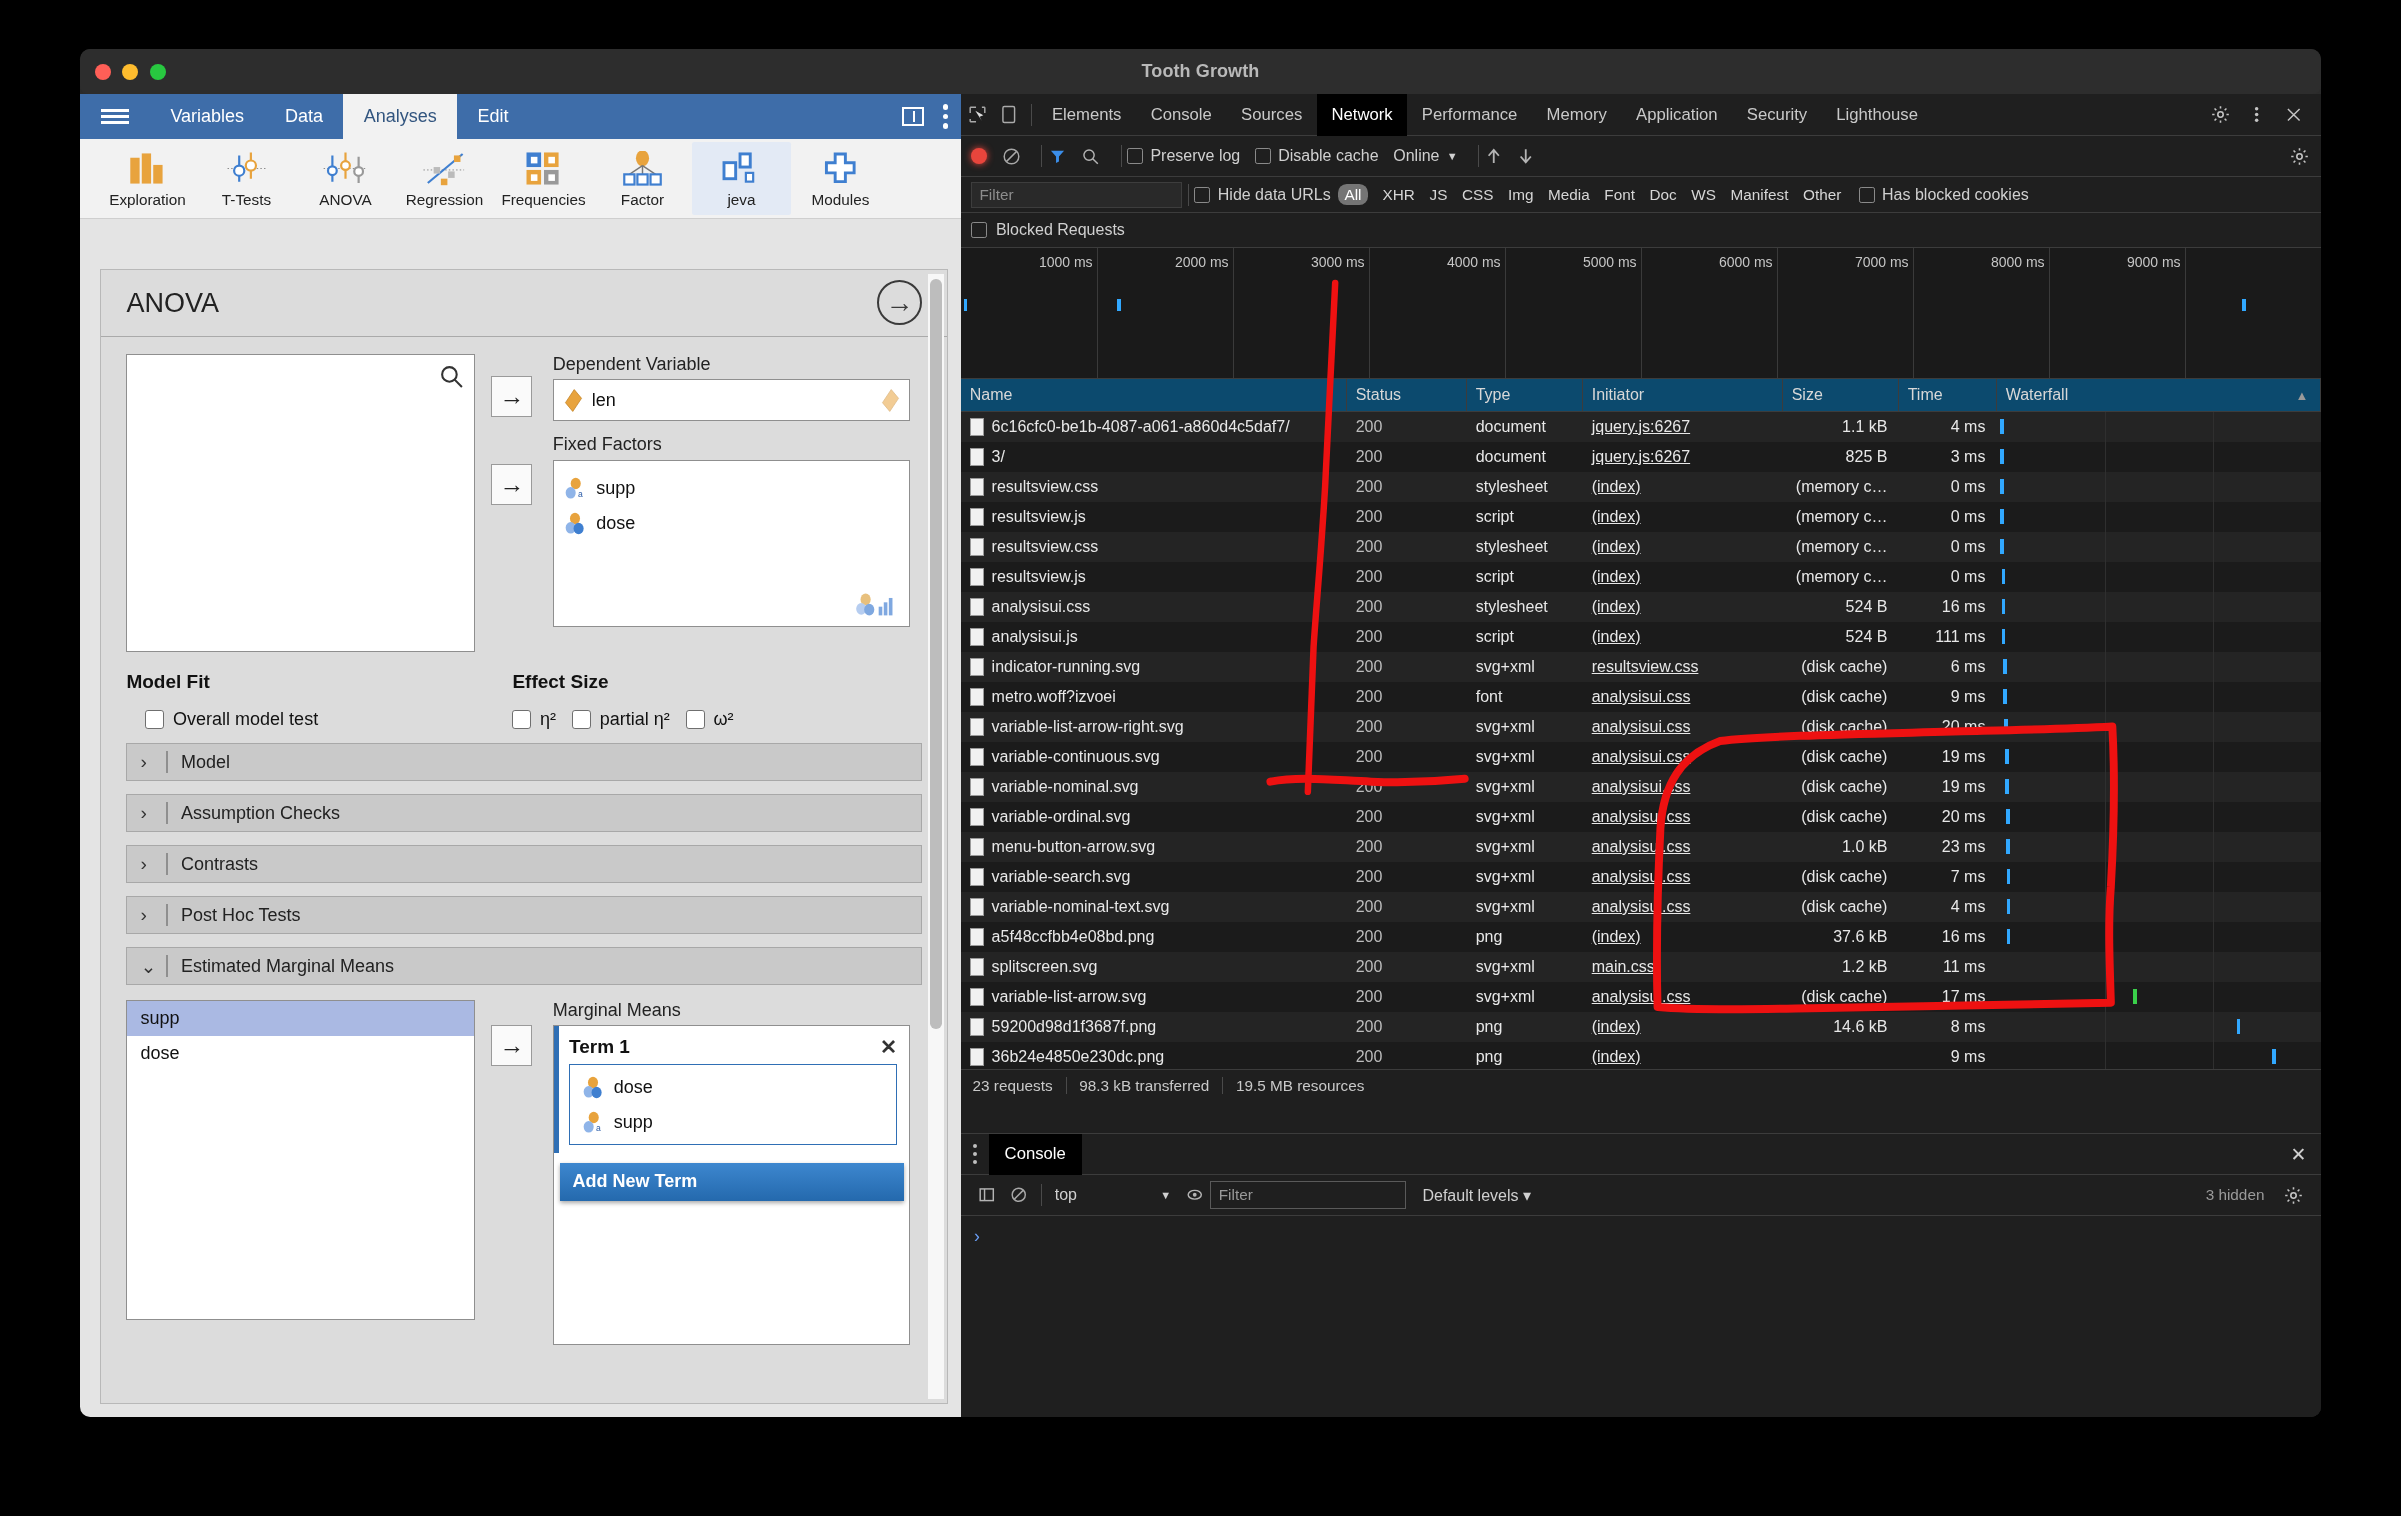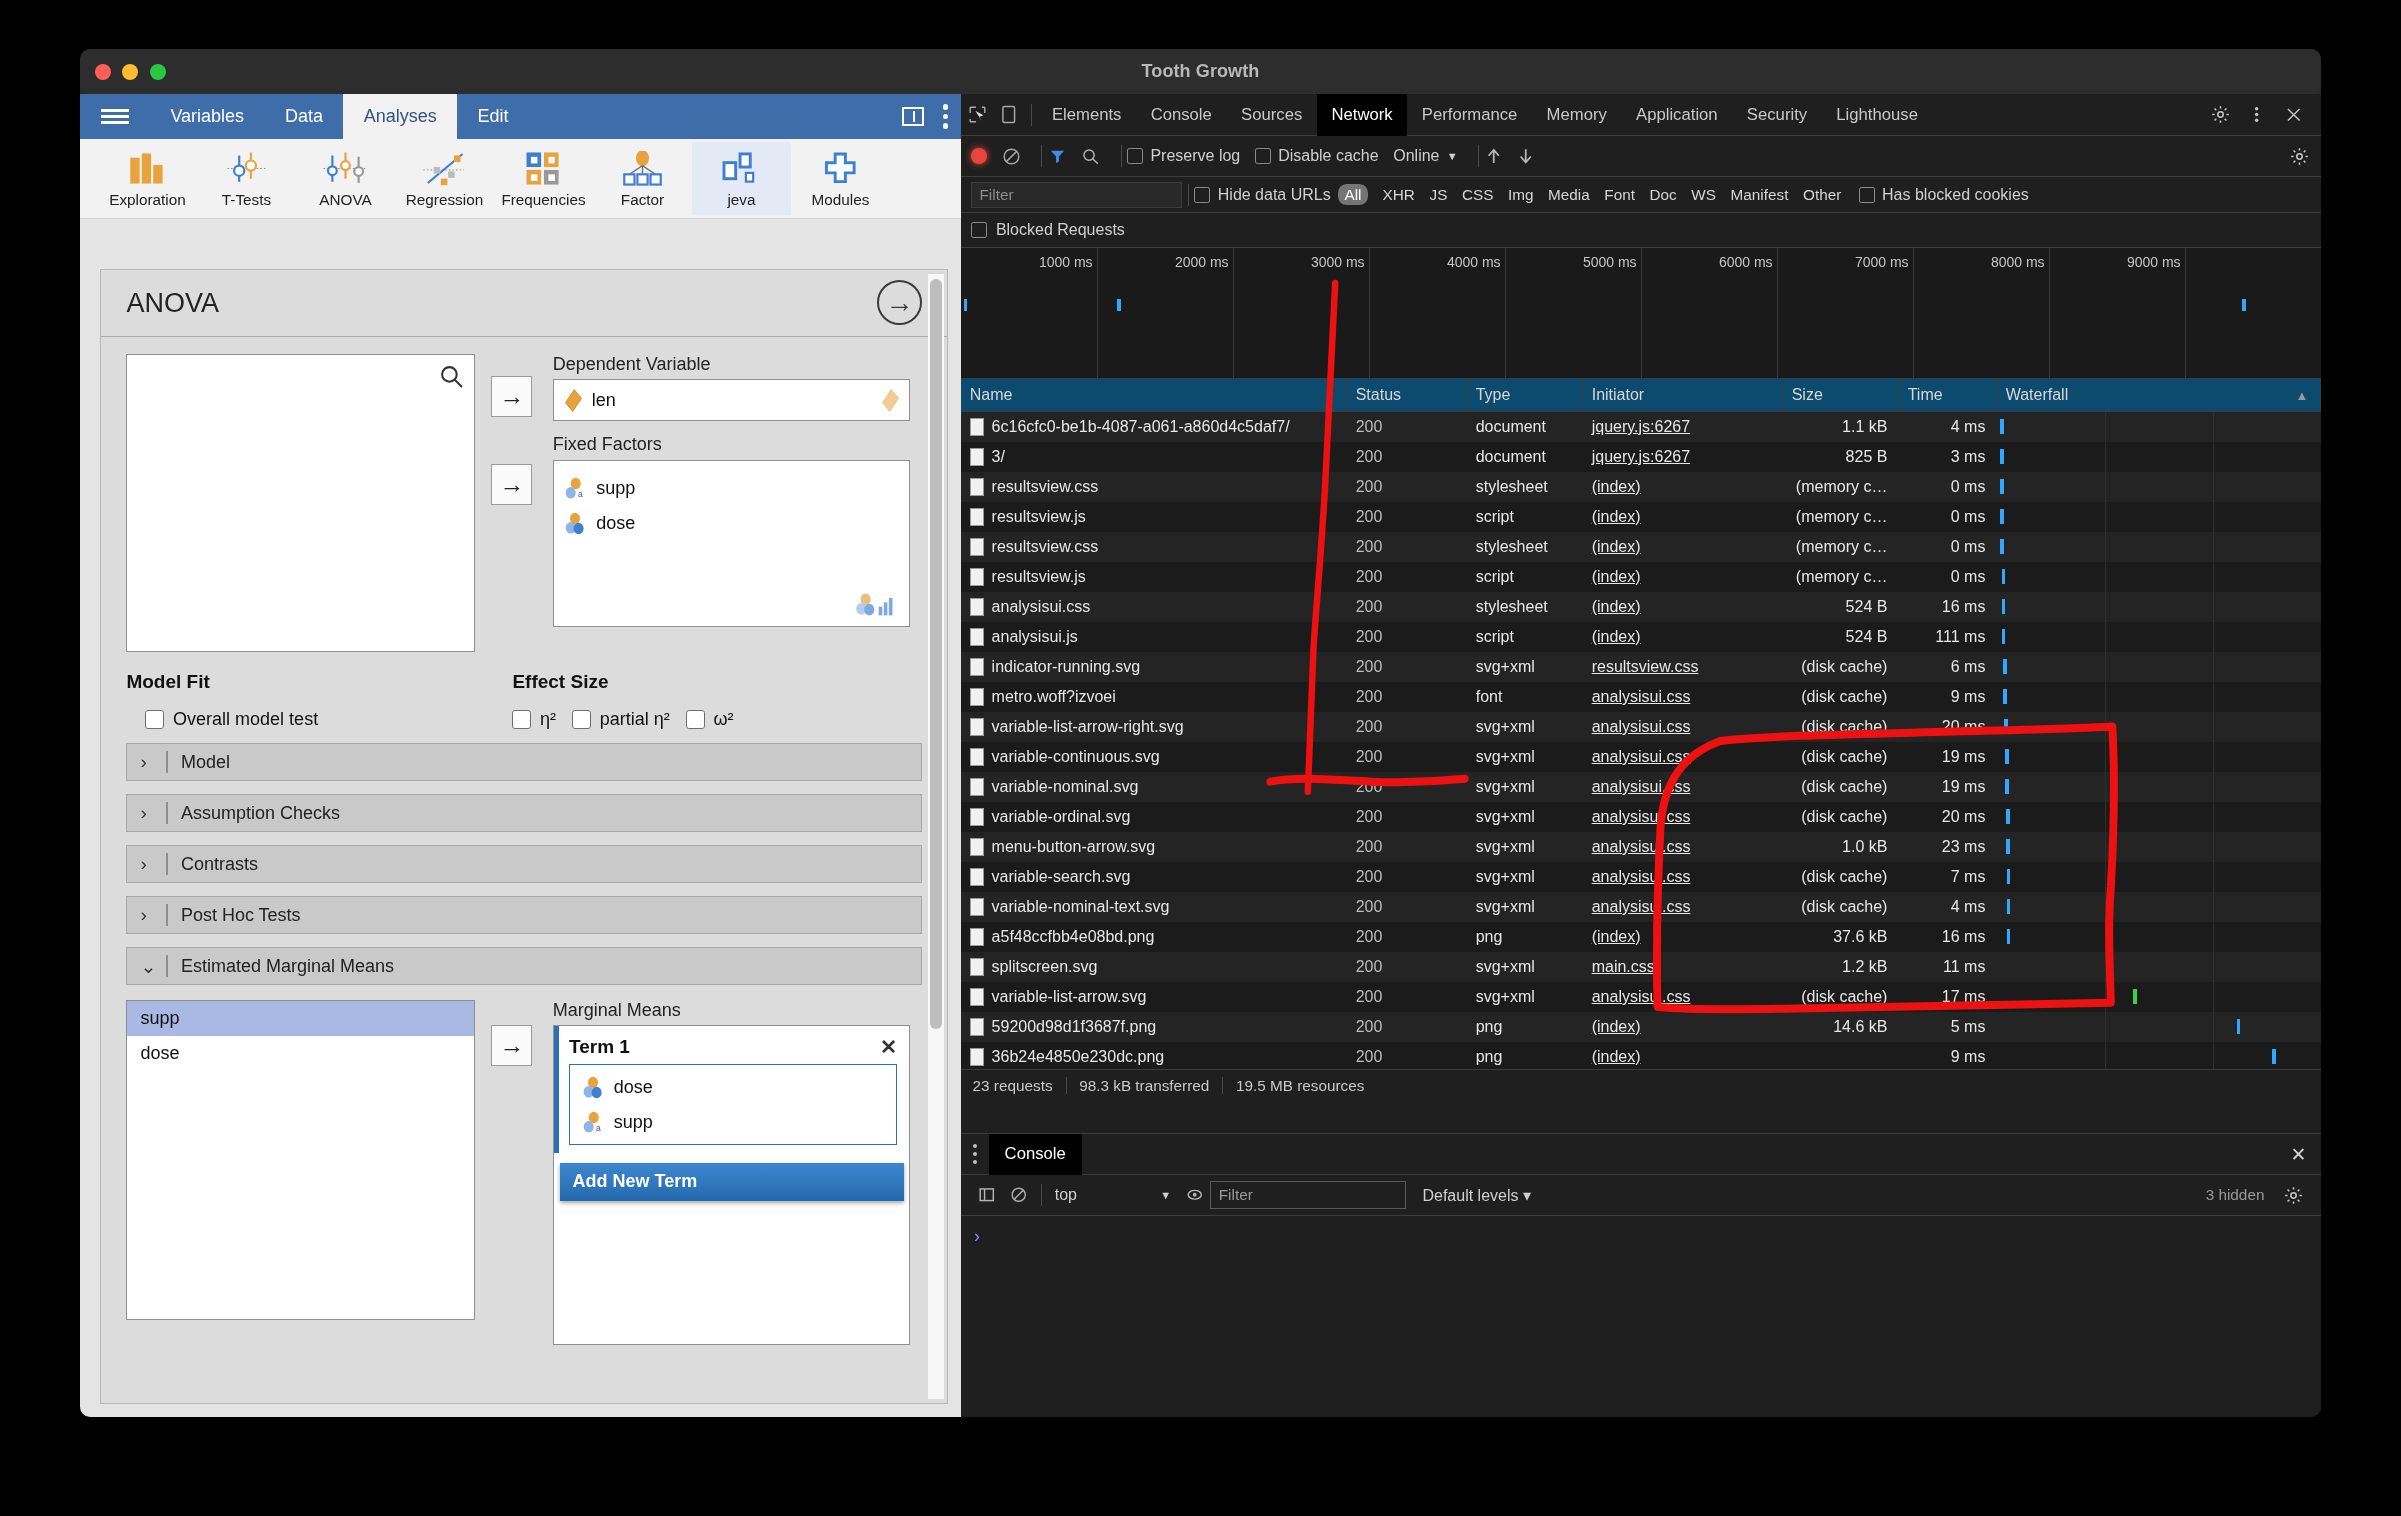--- a/index.html
+++ b/index.html
@@ -1032,21 +1032,21 @@
                 <div class="cell name" style="width: 386px;">
                   <span class="fileicon"></span>
                   <span>59200d98d1f3687f.png</span>
                 </div>
                 <div class="cell status" style="width: 120px;">200</div>
                 <div class="cell " style="width: 116px;">png</div>
                 <div class="cell" style="width: 200px;">
                   <span class="initlink">(index)</span>
                 </div>
                 <div class="cell num" style="width: 116px;">14.6 kB</div>
-                <div class="cell num" style="width: 98px;">5 ms</div>
+                <div class="cell num" style="width: 98px;">8 ms</div>
                 <div class="wfcell">
                   <div class="colline" style="left: 33.3%;"></div>
                   <div class="colline" style="left: 66.6%;"></div>
                   <div class="wfbar" style="left: 74%;"></div>
                 </div>
               </div>
               <div class="netrow">
                 <div class="cell name" style="width: 386px;">
                   <span class="fileicon"></span>
                   <span>36b24e4850e230dc.png</span>

